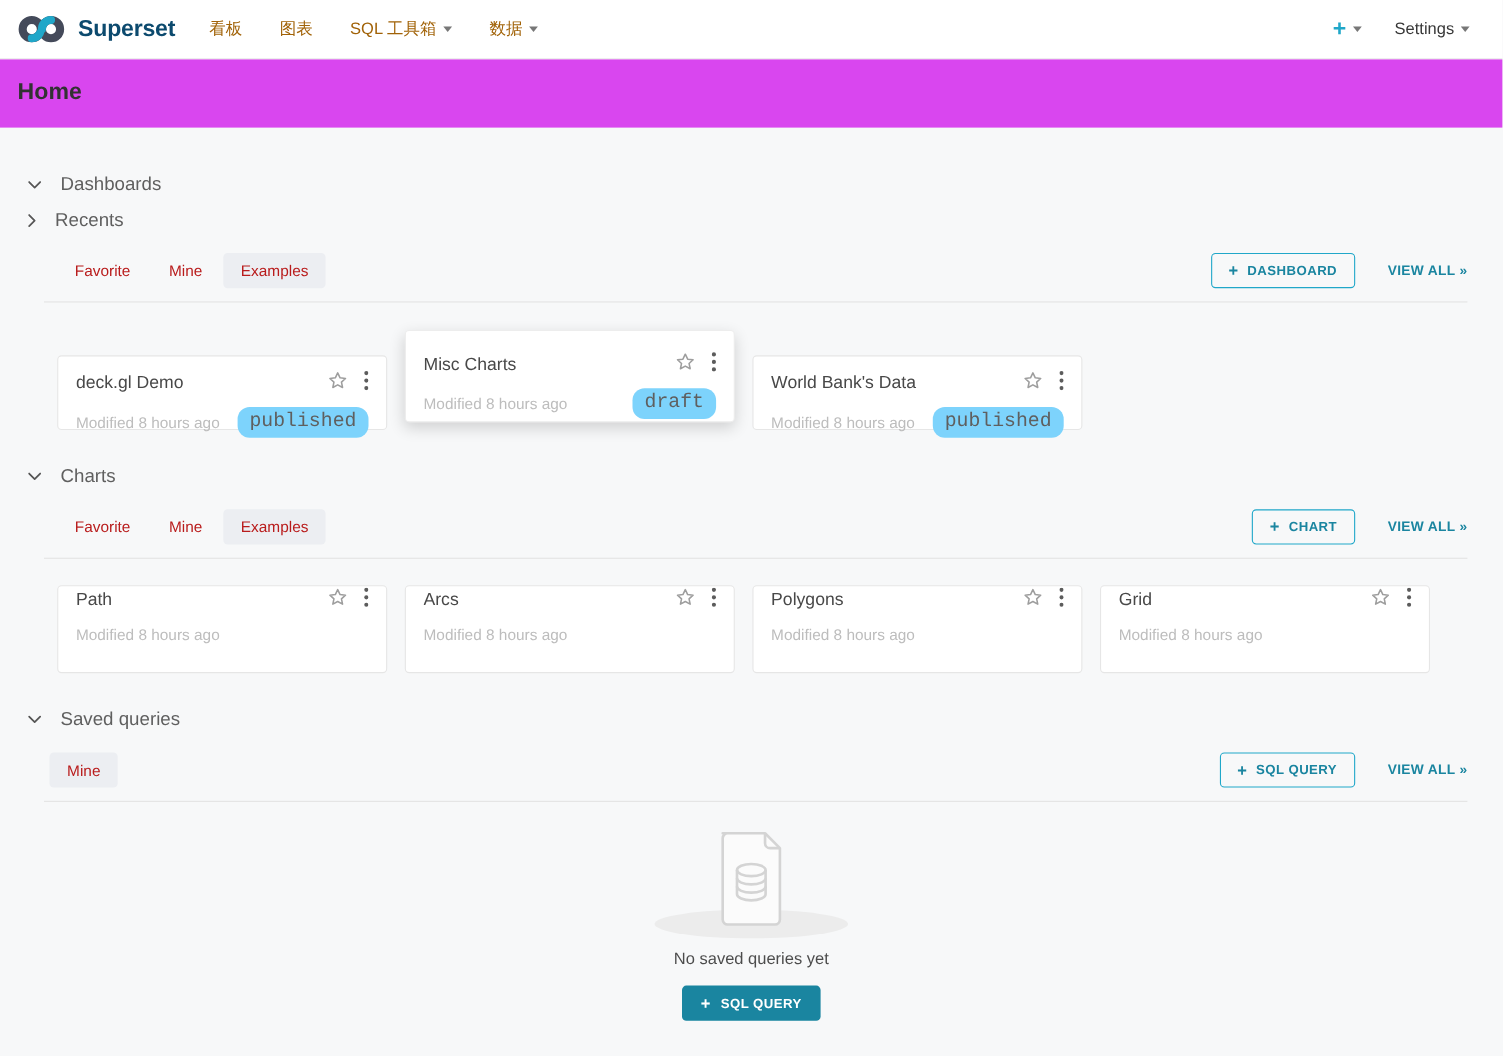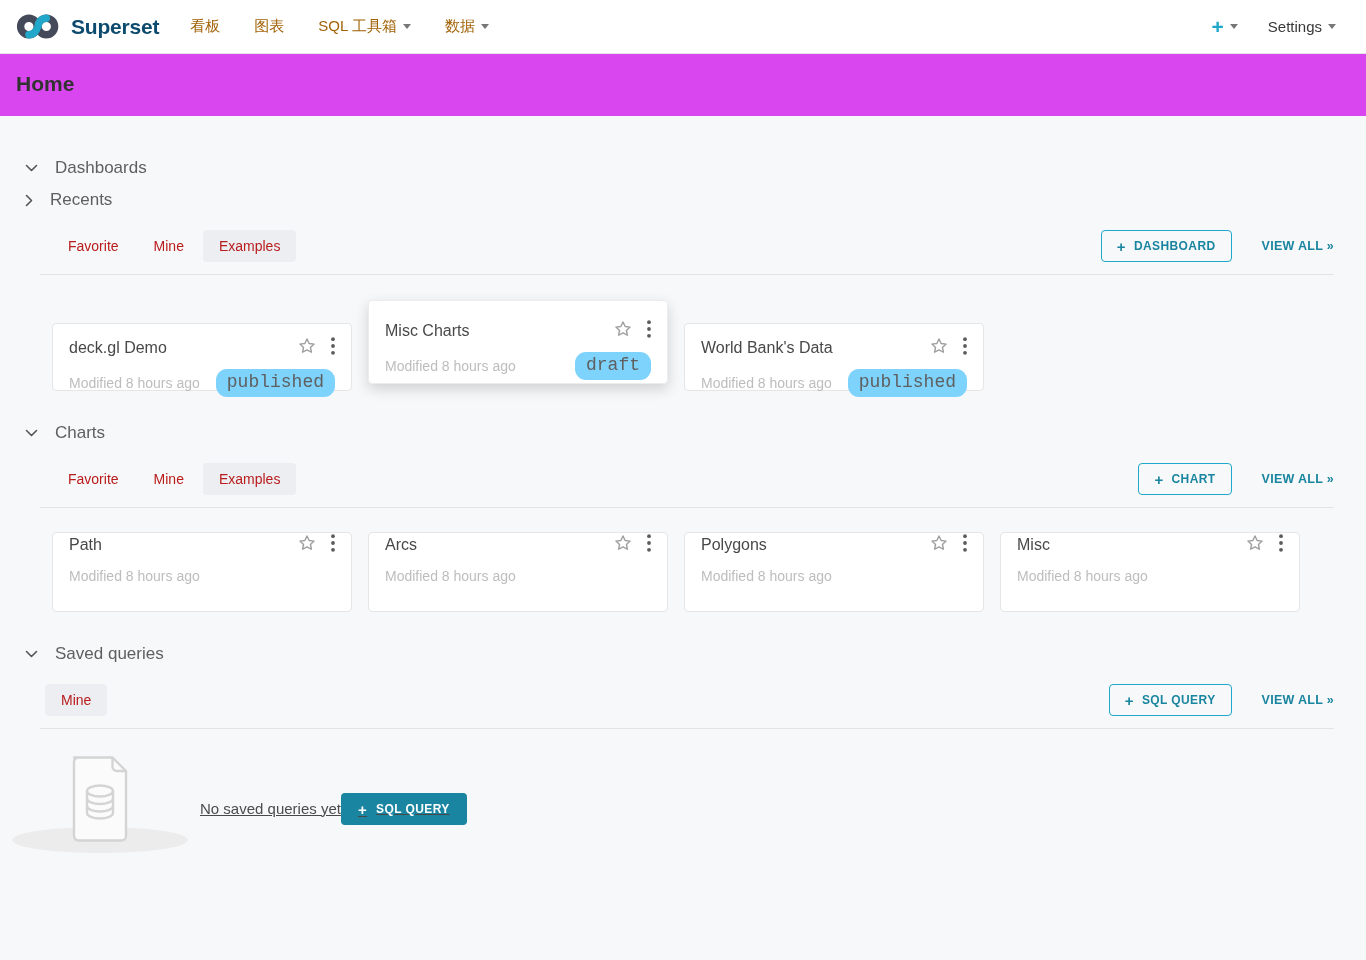--- a/index.html
+++ b/index.html
@@ -85,21 +85,21 @@
   .card-title { font-size: 16px; color: #484848; flex: 1 1 auto; white-space: nowrap; overflow: hidden; }
   .card-icons { display: flex; align-items: center; gap: 14px; }
   .card-bottom { display: flex; align-items: center; margin-top: 9px; }
   .card.chart-card .card-bottom { margin-top: 11px; }
   .modified { font-size: 14px; color: #bdbdbd; flex: 1 1 auto; }
   .badge {
     background: #7dd3fc; color: #5f5f5f; font-size: 18px;
     padding: 3px 11px; border-radius: 11px; line-height: 1.2; font-family: Liberation Mono, monospace;
   }
   
-  .empty-state { display: flex; flex-direction: row; align-items: center; margin-top: 24px; text-decoration: underline; }
+  .empty-state { display: flex; flex-direction: column; align-items: center; margin-top: 24px; }
   .empty-icon-wrap { position: relative; width: 200px; height: 96px; display:flex; justify-content:center; }
   .empty-shadow {
     position: absolute; bottom: -4px; left: 50%; transform: translateX(-50%);
     width: 176px; height: 26px; border-radius: 50%; background: #ececec;
   }
   .empty-file { position: relative; z-index: 1; }
   .empty-text { margin-top: 14px; font-size: 15px; color: #4c4c4c; }
   .btn-fill {
     margin-top: 16px; display: flex; align-items: center; gap: 9px; height: 32px;
     padding: 0 17px; background: #1a85a0; border: none; border-radius: 4px;
@@ -354,21 +354,21 @@
           </span>
         </span>
       </div>
       <div class="card-bottom">
         <span class="modified">Modified 8 hours ago</span>
       </div>
     </div>
 
     <div class="card chart-card">
       <div class="card-top">
-        <span class="card-title">Misc</span>
+        <span class="card-title">Grid</span>
         <span class="card-icons">
           <span>
             <svg width="20" height="20" viewBox="0 0 24 24">
                 <path d="M12 3.6 14.6 9l5.9.7-4.4 4 1.2 5.8L12 16.6 6.7 19.5 7.9 13.7 3.5 9.7 9.4 9z" fill="none" stroke="#9e9e9e" stroke-width="1.7" stroke-linejoin="round"></path>
               </svg>
           </span>
           <span>
             <svg width="4" height="18" viewBox="0 0 4 18">
                 <circle cx="2" cy="2.2" r="1.9" fill="#5c5c5c"></circle>
                 <circle cx="2" cy="9" r="1.9" fill="#5c5c5c"></circle>

